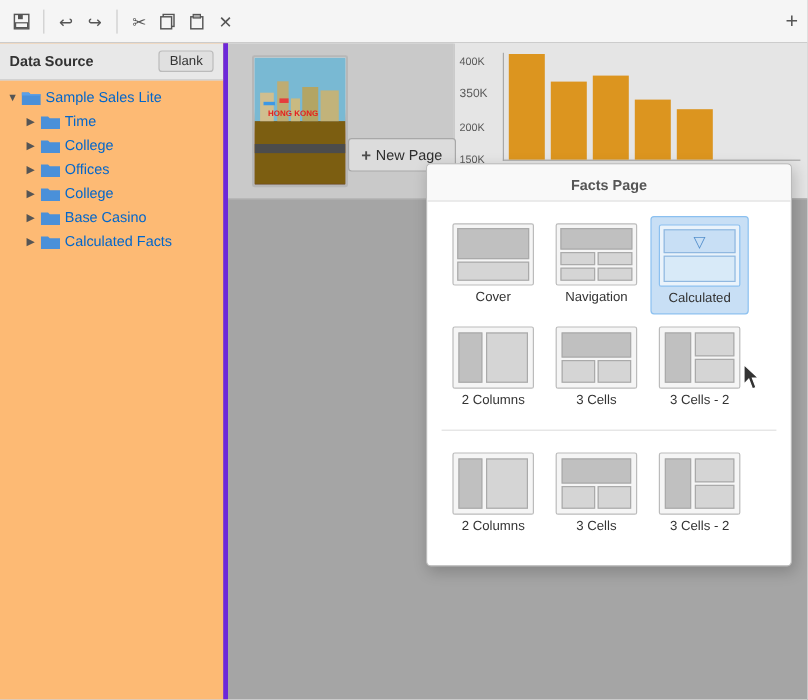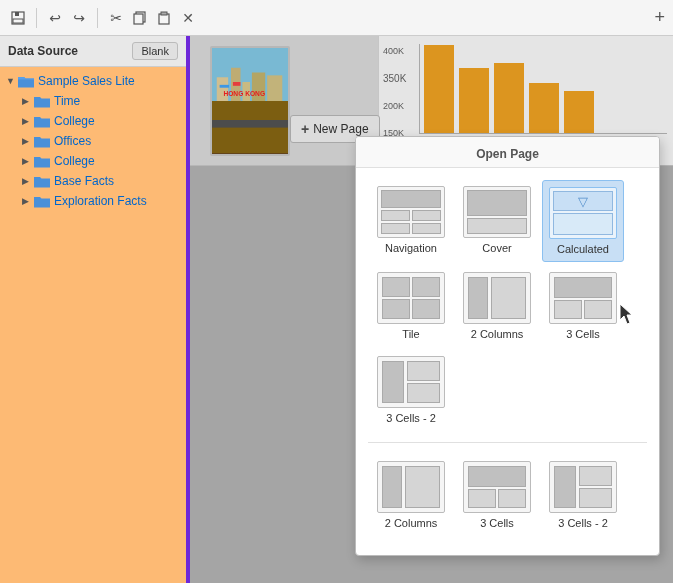--- a/index.html
+++ b/index.html
@@ -352,30 +352,30 @@
         </span>
         <span class="tree-item-label">College</span>
       </div>
       <div class="tree-item tree-level1">
         <span class="tree-arrow">▶</span>
         <span class="folder-icon">
           <svg viewBox="0 0 16 14" fill="#4a90d9">
               <path d="M0 3h6l1.5 1.5H16v9H0z"></path>
             </svg>
         </span>
-        <span class="tree-item-label">Base Facts</span>
+        <span class="tree-item-label">Base Casino</span>
       </div>
       <div class="tree-item tree-level1">
         <span class="tree-arrow">▶</span>
         <span class="folder-icon">
           <svg viewBox="0 0 16 14" fill="#4a90d9">
               <path d="M0 3h6l1.5 1.5H16v9H0z"></path>
             </svg>
         </span>
-        <span class="tree-item-label">Exploration Facts</span>
+        <span class="tree-item-label">Calculated Facts</span>
       </div>
     </div>
   </div>
 
   <div class="content-area">
 
     <div class="pages-bar">
 
       <div class="page-thumb">
         <div class="hk-thumb" style="width:100%;height:100%;position:relative;">
@@ -431,72 +431,61 @@
         </button>
       </div>
     </div>
 
     <div style="flex:1; background:#b8b8b8; position:relative;">
     </div>
 
     <div class="modal-overlay">
       <div class="modal-panel">
 
-        <div class="modal-section-title">Open Page</div>
+        <div class="modal-section-title">Facts Page</div>
 
         <div class="modal-grid">
+
+          <div class="modal-tile">
+            <div class="tile-preview">
+              <div style="display:flex;flex-direction:column;width:100%;height:100%;padding:3px;">
+                <div style="flex:1.2;background:#c0c0c0;border:1px solid #aaa;margin-bottom:2px;"></div>
+                <div style="flex:0.7;background:#d5d5d5;border:1px solid #aaa;"></div>
+              </div>
+            </div>
+            <span class="tile-label">Cover</span>
+          </div>
 
           <div class="modal-tile">
             <div class="tile-preview">
               <div style="display:flex;flex-direction:column;width:100%;height:100%;padding:3px;gap:2px;">
                 <div style="height:18px;background:#c0c0c0;border:1px solid #aaa;"></div>
                 <div style="display:grid;grid-template-columns:1fr 1fr;grid-template-rows:1fr 1fr;gap:2px;flex:1;">
                   <div style="background:#d5d5d5;border:1px solid #aaa;"></div>
                   <div style="background:#d5d5d5;border:1px solid #aaa;"></div>
                   <div style="background:#d5d5d5;border:1px solid #aaa;"></div>
                   <div style="background:#d5d5d5;border:1px solid #aaa;"></div>
                 </div>
               </div>
             </div>
             <span class="tile-label">Navigation</span>
           </div>
 
-          <div class="modal-tile">
-            <div class="tile-preview">
-              <div style="display:flex;flex-direction:column;width:100%;height:100%;padding:3px;">
-                <div style="flex:1.2;background:#c0c0c0;border:1px solid #aaa;margin-bottom:2px;"></div>
-                <div style="flex:0.7;background:#d5d5d5;border:1px solid #aaa;"></div>
-              </div>
-            </div>
-            <span class="tile-label">Cover</span>
-          </div>
-
           <div class="modal-tile selected">
             <div class="tile-preview" style="border-color:#8bc0f0;background:#eaf3fb;">
               <div style="display:flex;flex-direction:column;width:100%;height:100%;padding:3px;gap:2px;">
                 <div style="height:20px;background:#c8dff5;border:1px solid #90b8e0;display:flex;align-items:center;justify-content:center;">
                   <span style="font-size:13px;color:#5590cc;">▽</span>
                 </div>
                 <div style="flex:1;background:#d8eaf8;border:1px solid #90b8e0;"></div>
               </div>
             </div>
             <span class="tile-label">Calculated</span>
           </div>
 
-          <div class="modal-tile">
-            <div class="tile-preview">
-              <div style="display:grid;grid-template-columns:1fr 1fr;grid-template-rows:1fr 1fr;gap:2px;width:100%;height:100%;padding:4px;">
-                <div style="background:#c5c5c5;border:1px solid #aaa;"></div>
-                <div style="background:#c5c5c5;border:1px solid #aaa;"></div>
-                <div style="background:#c5c5c5;border:1px solid #aaa;"></div>
-                <div style="background:#c5c5c5;border:1px solid #aaa;"></div>
-              </div>
-            </div>
-            <span class="tile-label">Tile</span>
-          </div>
 
           <div class="modal-tile">
             <div class="tile-preview">
               <div style="display:flex;gap:3px;width:100%;height:100%;padding:4px;">
                 <div style="width:35%;background:#c0c0c0;border:1px solid #aaa;"></div>
                 <div style="flex:1;background:#d5d5d5;border:1px solid #aaa;"></div>
               </div>
             </div>
             <span class="tile-label">2 Columns</span>
           </div>

